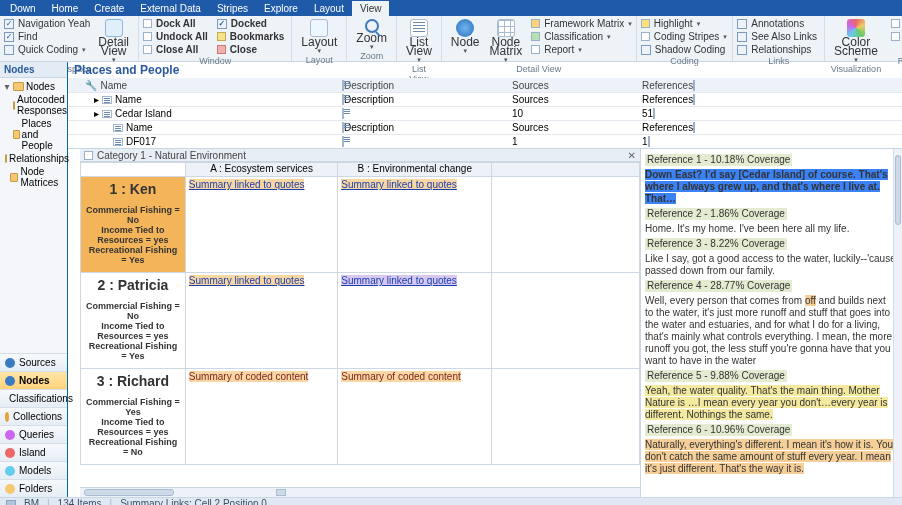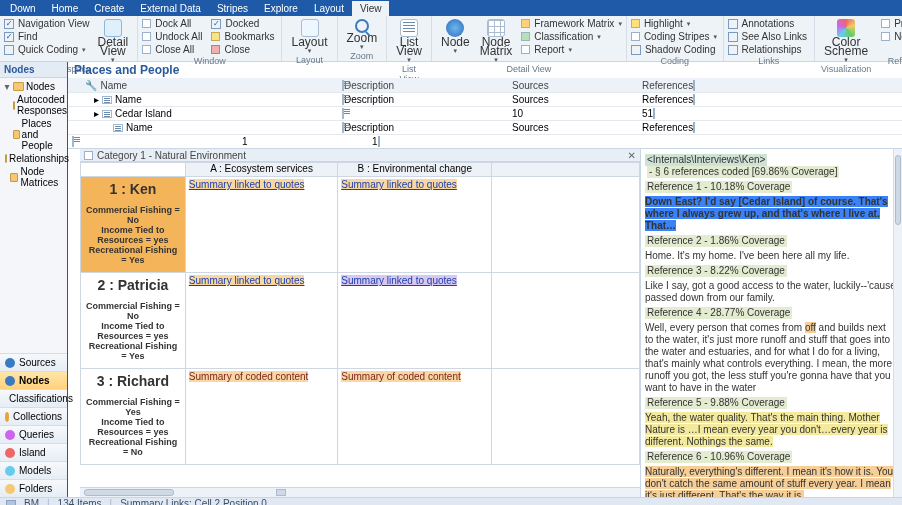--- a/index.html
+++ b/index.html
@@ -105,21 +105,21 @@
   <div class="tab">Layout</div>
   <div class="tab active">View</div>
 </div>
 
 <div class="ribbon">
   <div class="ribbon-group">
     <div style="display:flex;">
       <div class="rows">
         <div class="ribbon-row">
             <span class="ribbon-check">✓</span>
-            <span class="ribbon-label">Navigation View</span>
+            <span class="ribbon-label">Navigation Yeah</span>
           </div>
         <div class="ribbon-row">
             <span class="ribbon-check">✓</span>
             <span class="ribbon-label">Find</span>
           </div>
         <div class="ribbon-row">
             <span class="ribbon-check"></span>
             <span class="ribbon-label">Quick Coding</span>
             <span class="drop">▾</span>
           </div>
@@ -128,21 +128,21 @@
         <span class="icon" style="background:#dff0fb;border:1px solid #8fb6dc;"></span>
         <span class="lbl" style="white-space:pre-line;">Detail
 View</span>
           <span class="drop">▾</span>
       </div>
     </div>
     <div class="group-title">Workspace</div>
   </div>
 
   <div class="ribbon-group">
-    <div style="display:flex;">
+    <div style="display:flex;font-weight:bold;">
       <div class="rows">
         <div class="ribbon-row">
             <span class="mini-icon"></span>
             <span class="ribbon-label">Dock All</span>
           </div>
         <div class="ribbon-row">
             <span class="mini-icon"></span>
             <span class="ribbon-label">Undock All</span>
           </div>
         <div class="ribbon-row">
@@ -402,20 +402,25 @@
             <div class="lv-cell lv-name" style="padding-left:42px;">
               <span></span>
               <span class="card-icon"></span>
               <span>Name</span>
             </div>
   <div class="lv-cell lv-desc"><span class="card-icon"></span> Description</div>
   <div class="lv-cell lv-src">Sources</div>
   <div class="lv-cell lv-ref">References<span class="lv-bar"></span></div>
           </div>
           <div class="lv-row">
+            <div class="lv-cell lv-name" style="padding-left:42px;">
+              <span></span>
+              <span class="card-icon"></span>
+              <span>DF017</span>
+            </div>
   <div class="lv-cell lv-desc"><span class="card-icon"></span> </div>
   <div class="lv-cell lv-src">1</div>
   <div class="lv-cell lv-ref">1<span class="lv-bar"></span></div>
           </div>
         </div>
     </div>
 
     <div class="workspace">
 
       <div class="matrix-wrap">
@@ -465,21 +470,20 @@
               </tbody>
           </table>
         </div>
         <div class="hscroll">
             <div class="thumb"></div>
             <div class="grip"></div>
           </div>
       </div>
 
       <div class="refpane">
-        <p><span class="src">&lt;Internals\Interviews\Ken&gt;</span><span class="meta">- § 6 references coded  [69.86% Coverage]</span></p>
         <div id="refs-body">
             <p><span class="ref-h">Reference 1 - 10.18% Coverage</span></p>
             <p><span class="hl-pink">Down East? I'd say [Cedar Island] of course. That's where I always grew up, and that's where I live at. That…</span></p>
             <p><span class="ref-h">Reference 2 - 1.86% Coverage</span></p>
             <p>Home. It's my home. I've been here all my life.</p>
             <p><span class="ref-h">Reference 3 - 8.22% Coverage</span></p>
             <p>Like I say, got a good access to the water, luckily--'cause passed down from our family.</p>
             <p><span class="ref-h">Reference 4 - 28.77% Coverage</span></p>
             <p>Well, every person that comes from <span class="hl-or1">off</span> and builds next to the water, it's just more runoff and stuff that goes into the water and estuaries, and for what I do for a living, that's mainly what controls everything. I mean, the more runoff you got, the less stuff you're gonna have that you want to have in the water</p>
             <p><span class="ref-h">Reference 5 - 9.88% Coverage</span></p>

